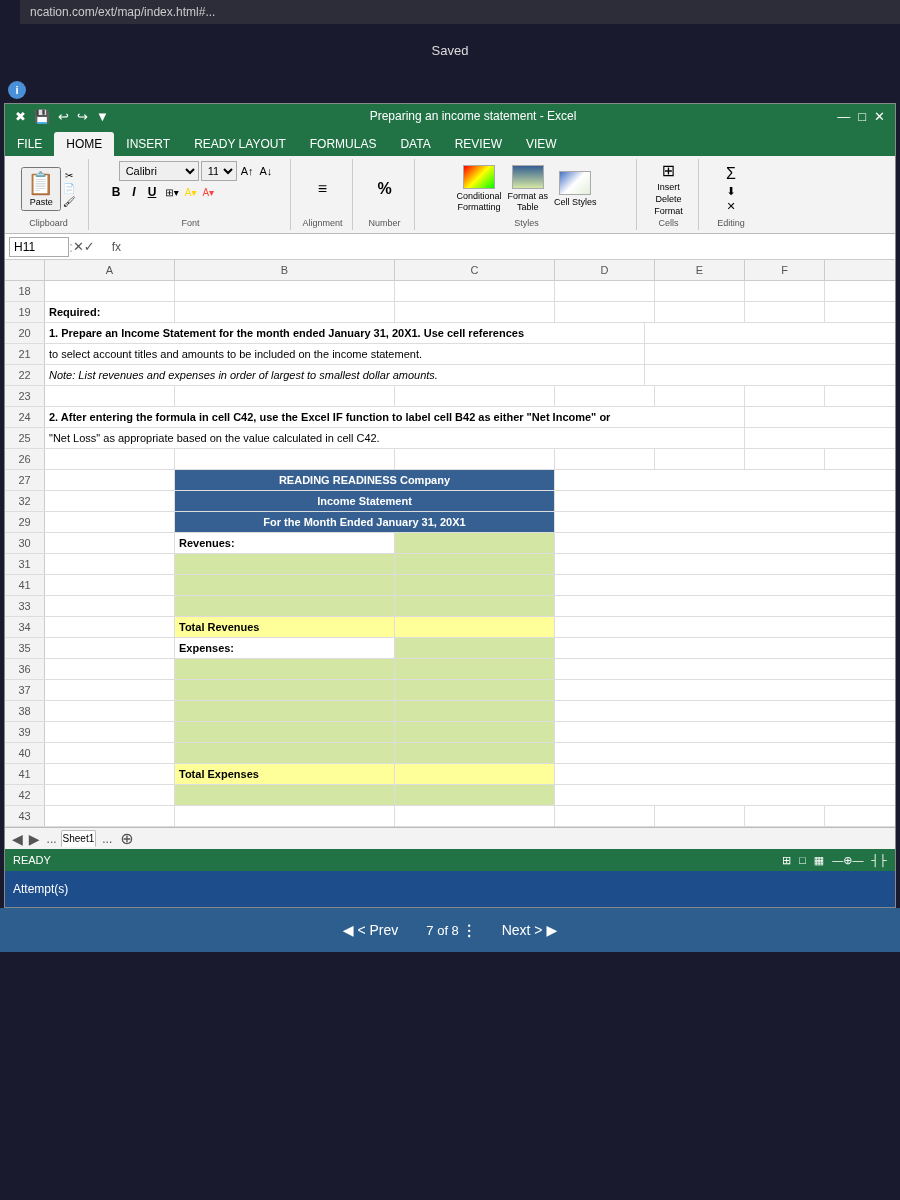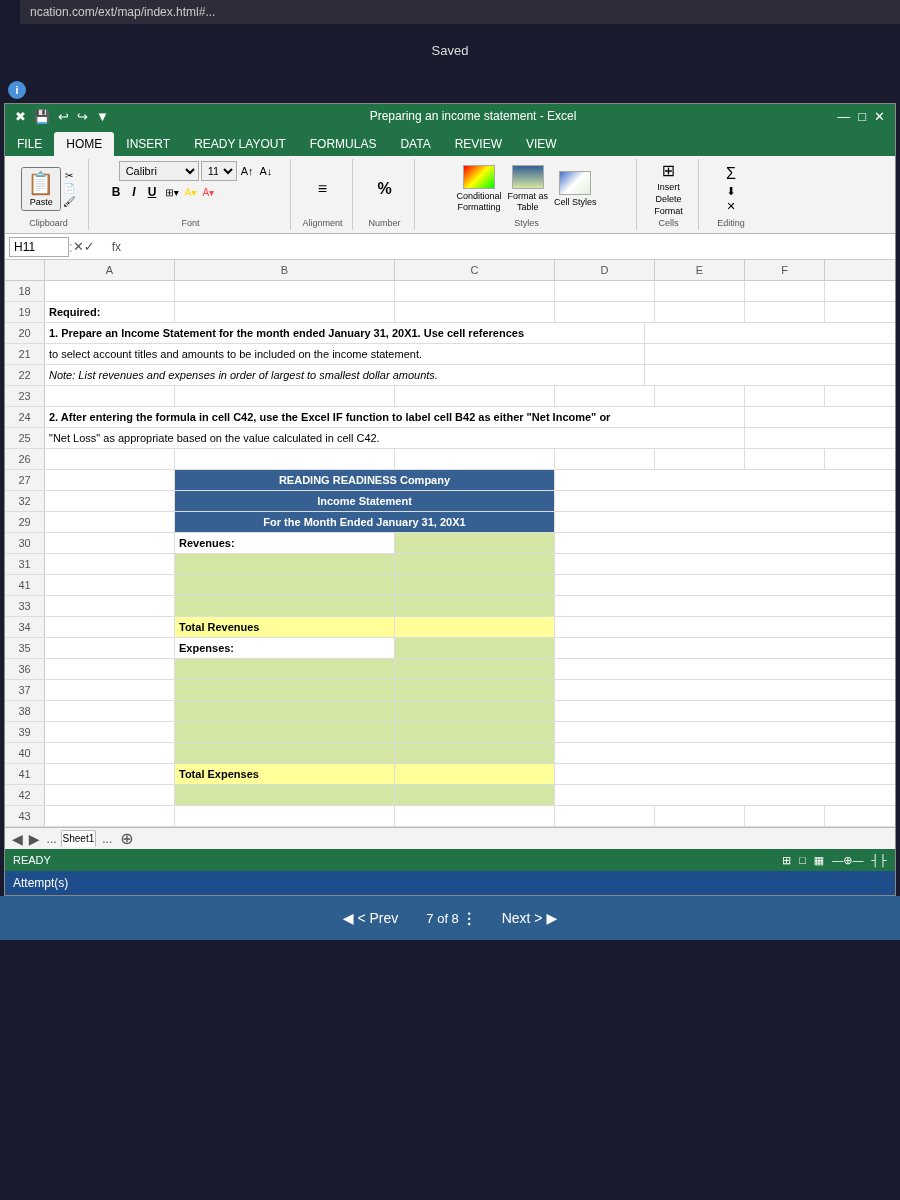--- a/index.html
+++ b/index.html
@@ -402,21 +402,21 @@
       justify-content: center;
       color: white;
       font-size: 11px;
       font-weight: bold;
     }
 
     .attempt-bar {
       background: #1e4d8c;
       color: white;
       font-size: 12px;
-      padding: 12px 8px;
+      padding: 18px 8px;
       height: 22px;
       display: flex;
       align-items: center;
     }
   </style>
 </head>
 <body>
 
 <div class="browser-bar">
   <span>ncation.com/ext/map/index.html#...</span>

